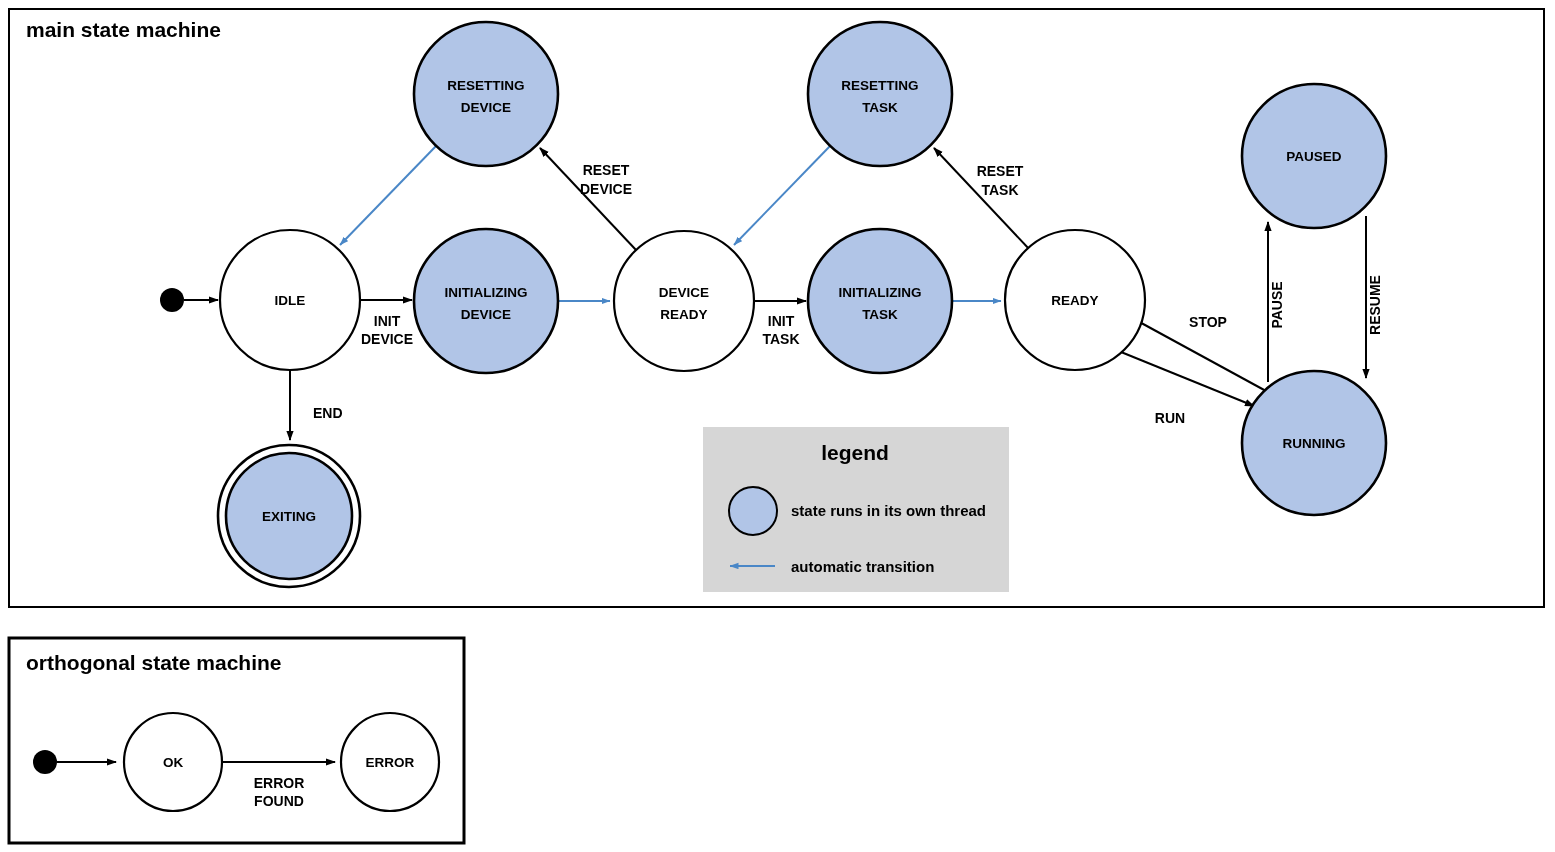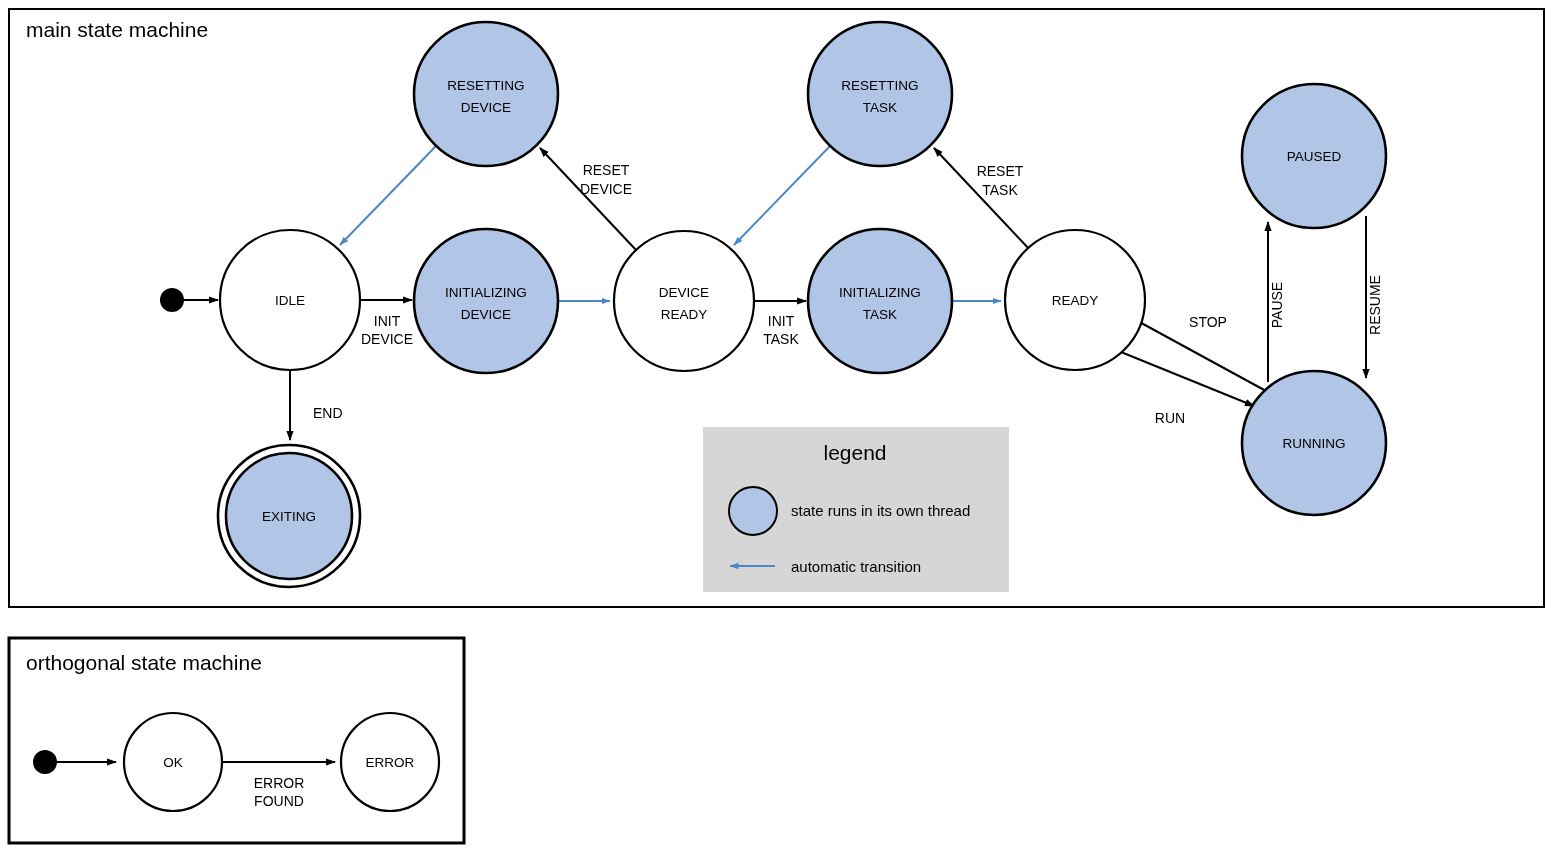--- a/index.html
+++ b/index.html
@@ -11,20 +11,21 @@
   body {
     width: 1555px;
     height: 852px;
     font-family: "Liberation Sans", sans-serif;
     overflow: hidden;
   }
   #diagram-root {
     position: relative;
     width: 1311px;
     height: 852px;
+    font-weight: bold;
   }
   svg.diagram {
     display: block;
     width: 1555px;
     height: 852px;
   }
   .frame-rect {
     fill: #ffffff;
     stroke: #000000;
     stroke-width: 2;

